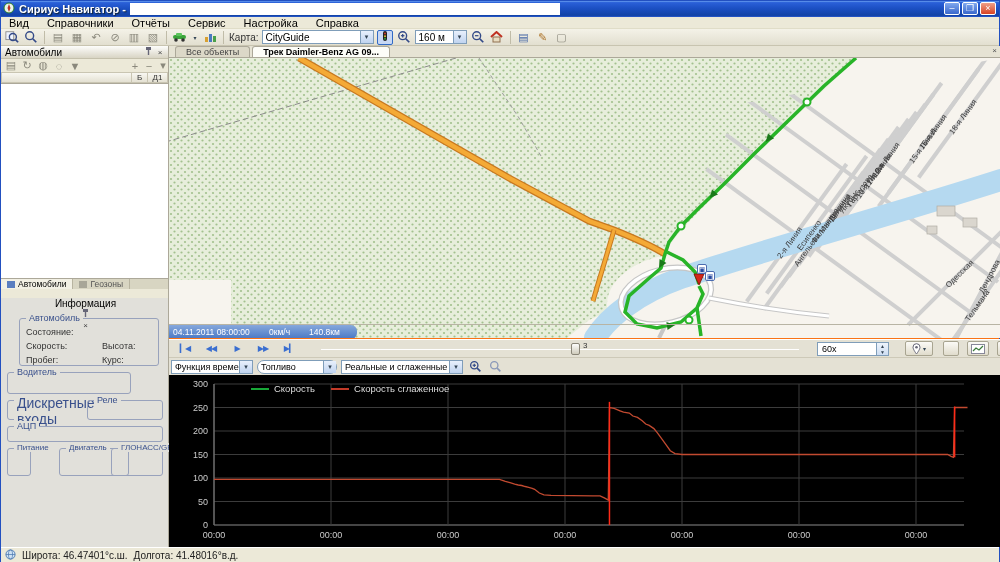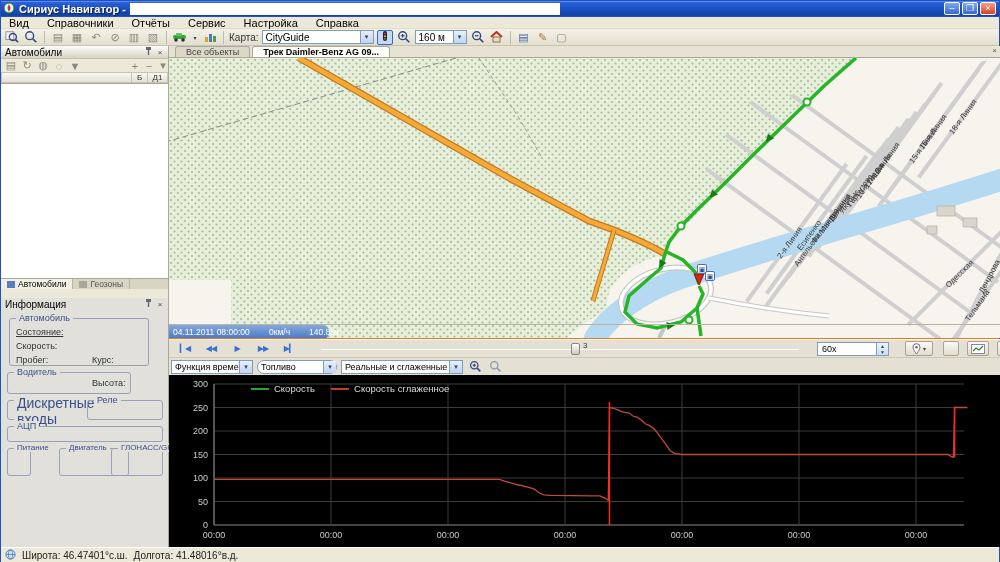--- a/index.html
+++ b/index.html
@@ -60,21 +60,21 @@
   .maptabs .x { margin-left:auto; margin-right:4px; font-size:8px; color:#555; height:11px; }
 
   
   .map { position:absolute; left:168px; top:57px; width:832px; height:280px; overflow:hidden; background:#f7f4ee; }
   .streetlbl { position:absolute; font-size:8px; color:#3a3a3a; white-space:nowrap; transform-origin:0 50%; }
   .tooltip { position:absolute; left:532px; top:231px; background:#fff; border:1px solid #808080; box-shadow:2px 2px 3px rgba(0,0,0,.25); padding:1px 3px; }
   .tt-row { display:flex; align-items:center; gap:4px; height:12px; white-space:nowrap; font-size:9px; color:#111; }
   .tt-ico { width:8px; height:8px; background:#3a6cc8; border:1px solid #234; display:inline-block; flex:0 0 auto; }
   .pico { position:absolute; width:10px; height:10px; background:#fff; border:1px solid #4a6cb0; border-radius:2px; font-size:7px; color:#2a4cA0; text-align:center; line-height:9px; }
   .timeline { position:absolute; left:0; top:266px; width:832px; height:14px; border-top:1px solid #b8b4a4; }
-  .tlfill { position:absolute; left:0; top:0; width:160px; height:14px; background:linear-gradient(180deg,#86a8dc,#4a78c4); border-radius:0 6px 6px 0; display:flex; align-items:center; color:#fff; font-size:8.5px; }
+  .tlfill { position:absolute; left:0; top:0; width:188px; height:14px; background:linear-gradient(180deg,#86a8dc,#4a78c4); border-radius:0 6px 6px 0; display:flex; align-items:center; color:#fff; font-size:8.5px; }
   .tlfill span { position:absolute; white-space:nowrap; }
 
   
   .playback { position:absolute; left:168px; top:338px; width:832px; height:18px; background:#e4e1d4; border-top:1px solid #fff; }
   .pbtn { position:absolute; top:2px; width:20px; height:14px; text-align:center; font-size:8px; color:#3a6ed0; line-height:14px; letter-spacing:-1px; }
   .slider-track { position:absolute; left:152px; top:9px; width:478px; height:1px; background:#999; border-bottom:1px solid #fff; }
   .slider-handle { position:absolute; left:402px; top:3px; width:9px; height:12px; background:linear-gradient(180deg,#fdfdfb,#d0ccbc); border:1px solid #8a8678; border-radius:2px; }
   .slider-val { position:absolute; left:414px; top:1px; font-size:8px; color:#333; }
   .spin { position:absolute; left:648px; top:2px; width:72px; height:14px; background:#fff; border:1px solid #7f9db9; font-size:9px; padding:1px 0 0 4px; }
   .spin .arrows { position:absolute; right:0; top:0; width:12px; height:100%; border-left:1px solid #7f9db9; font-size:5px; color:#345; text-align:center; line-height:6px; background:linear-gradient(180deg,#eef4fc,#cdddf2); }
@@ -240,36 +240,36 @@
           <span>Автомобили</span>
         </div>
       <div class="ltab">
           <span class="tabico gray"></span>
           <span>Геозоны</span>
         </div>
     </div>
   </div>
 
   <div class="infopanel">
-    <div class="paneheader" style="background:#e1e0da;border-bottom:none;">
+    <div class="paneheader" style="background:#e1e0da;border-bottom:none;flex-direction:column;">
       <span style="font-size:10px;">Информация</span>
       <span class="sp"></span>
       <span class="mini">
         <svg width="7" height="9" viewBox="0 0 7 9">
             <rect x="1" y="0" width="5" height="3" fill="#667"></rect>
             <line x1="3.5" y1="3" x2="3.5" y2="8" stroke="#667" stroke-width="1.4"></line>
           </svg>
       </span>
       <span class="mini">×</span>
     </div>
-    <div class="group" style="left:8px;top:20px;width:140px;height:48px;">
+    <div class="group" style="left:18px;top:20px;width:140px;height:48px;">
       <span class="glabel">Автомобиль</span>
-      <span class="fld" style="left:6px;top:8px;text-decoration:underline;">Состояние:</span>
+      <span class="fld" style="left:6px;top:8px;">Состояние:</span>
       <span class="fld" style="left:6px;top:22px;">Скорость:</span>
-      <span class="fld" style="left:82px;top:22px;margin-top:37px;">Высота:</span>
+      <span class="fld" style="left:82px;top:22px;">Высота:</span>
       <span class="fld" style="left:6px;top:36px;">Пробег:</span>
       <span class="fld" style="left:82px;top:36px;">Курс:</span>
     </div>
     <div class="group" style="left:6px;top:74px;width:124px;height:22px;">
       <span class="glabel">Водитель</span>
     </div>
     <div class="group" style="left:6px;top:102px;width:72px;height:20px;">
       <span class="glabel" style="font-size:14px;">Дискретные входы</span>
     </div>
     <div class="group" style="left:86px;top:102px;width:76px;height:20px;">

